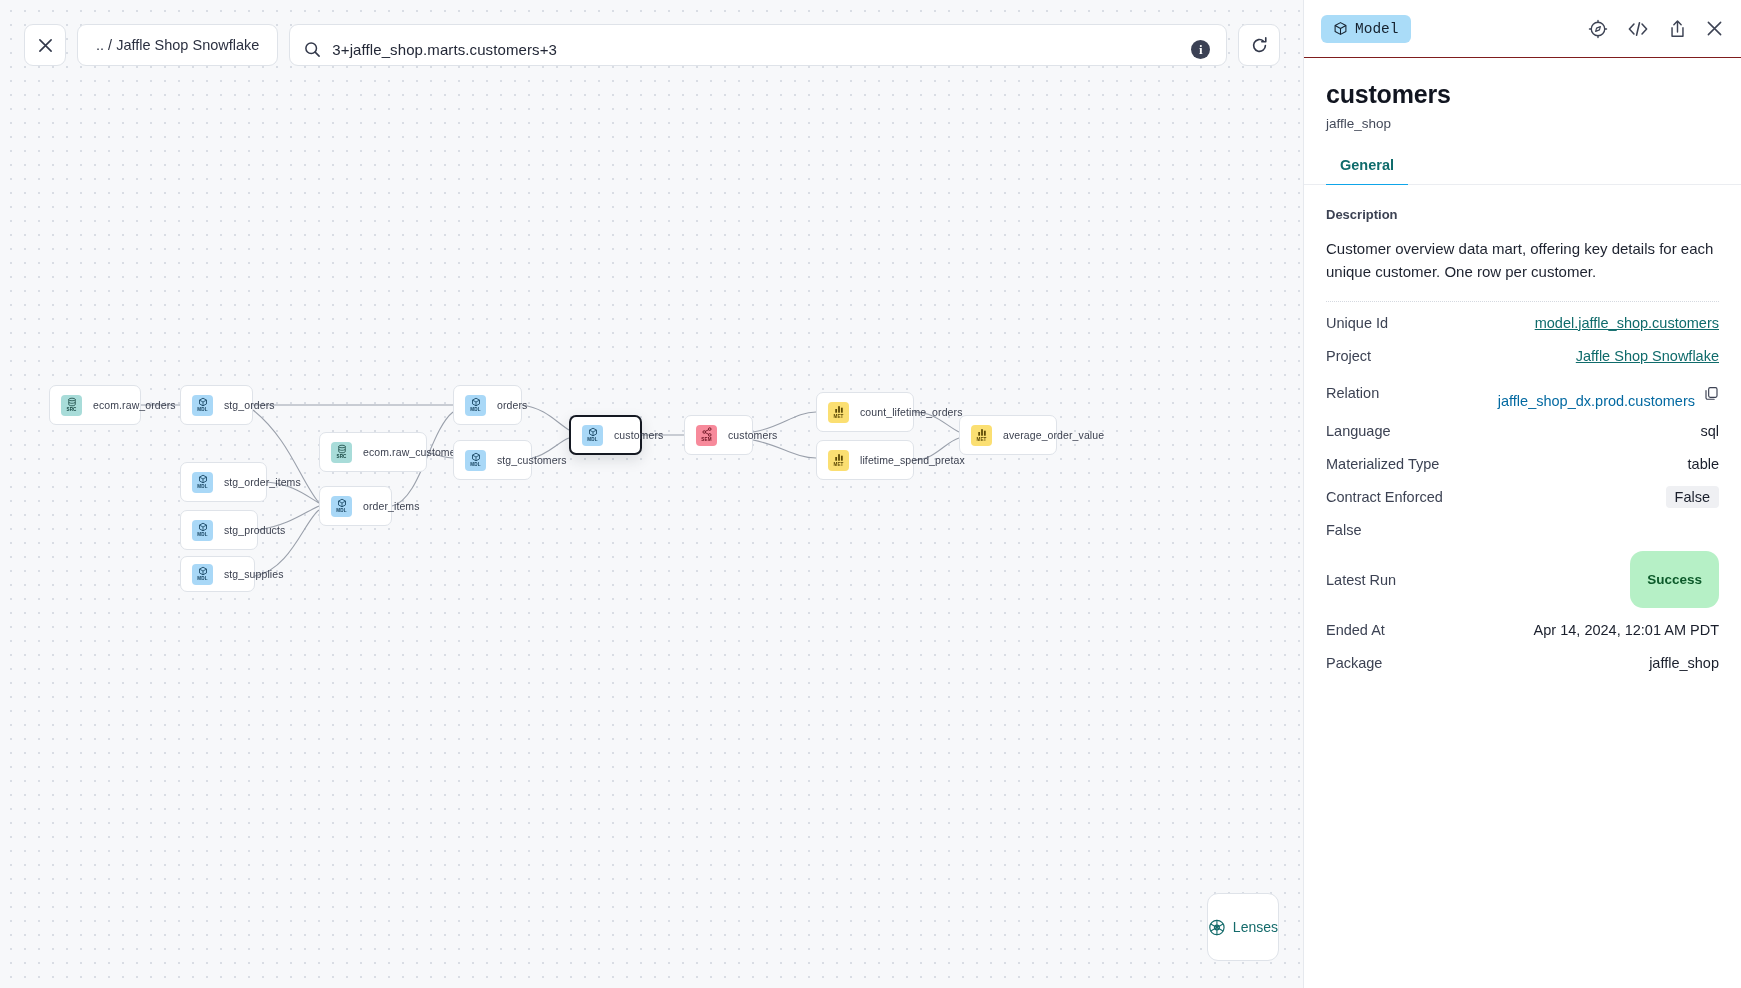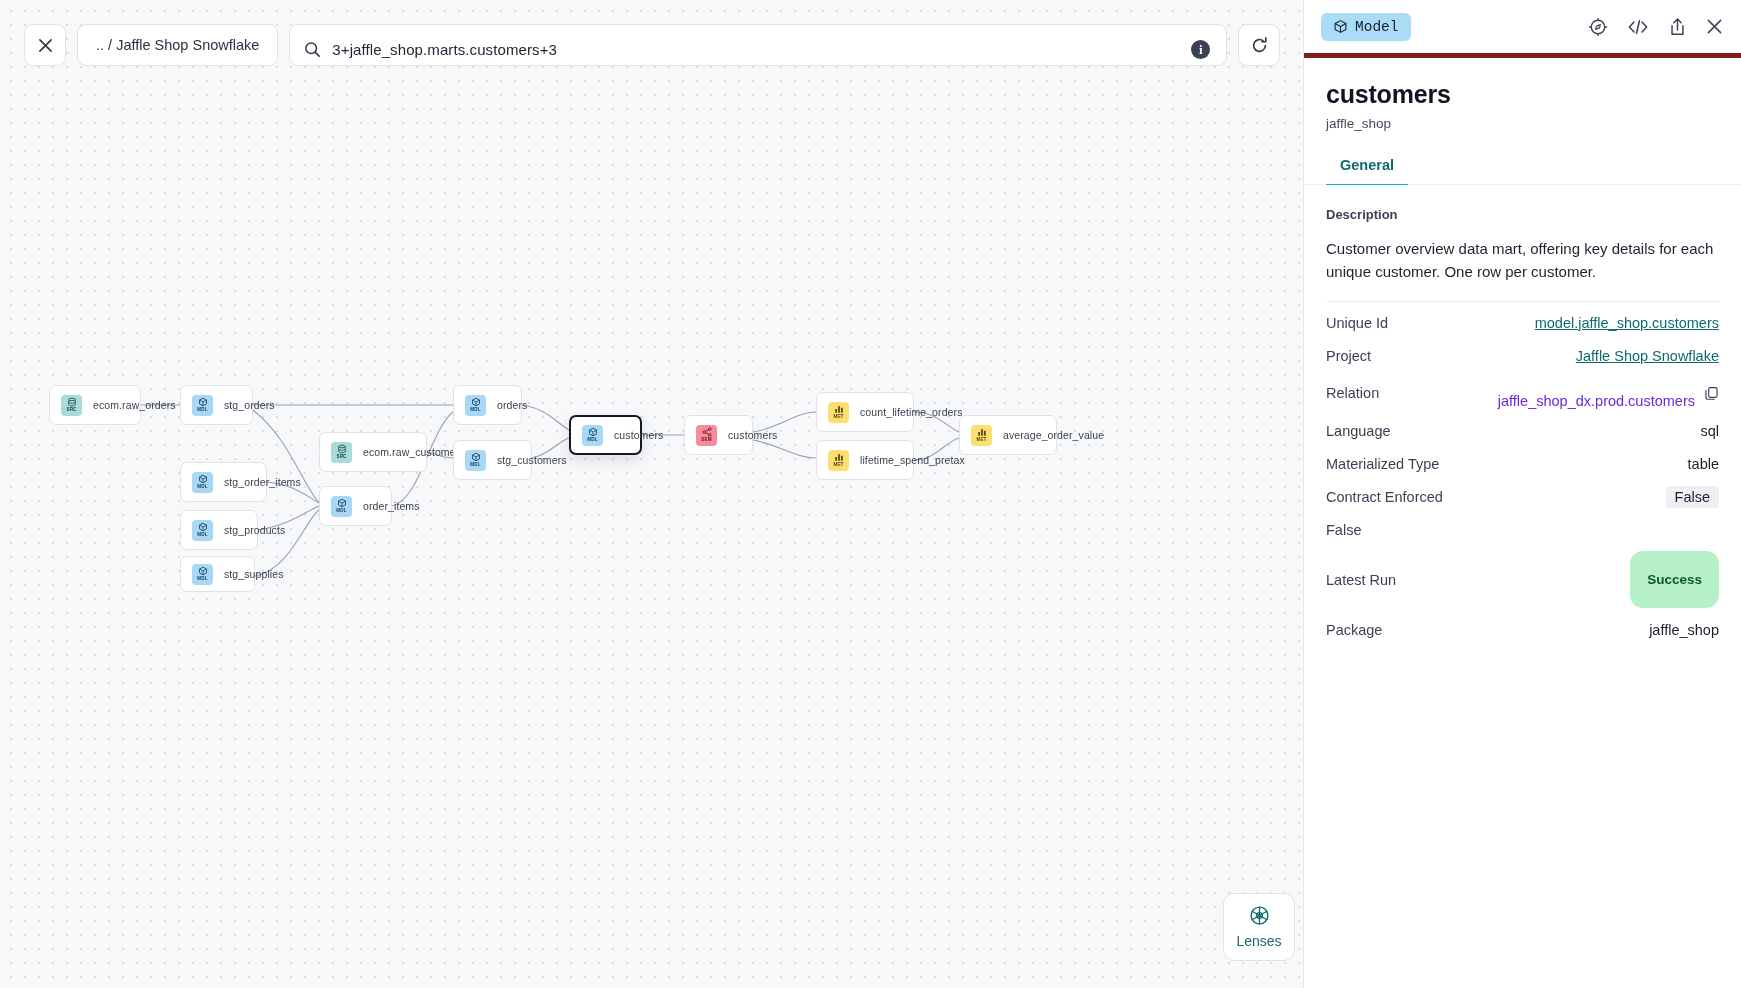--- a/index.html
+++ b/index.html
@@ -81,39 +81,39 @@
   }
   .badge .g { display: block; height: 10px; }
   .badge .bt { font-size: 4.6px; font-weight: bold; letter-spacing: .1px; margin-top: .5px; }
   .b-src { background: #a8dcd9; color: #14443f; }
   .b-mdl { background: #a9d8f7; color: #13415e; }
   .b-sem { background: #f78a9b; color: #6a1220; }
   .b-met { background: #fbdf72; color: #5d4a06; }
 
   
   .lenses {
-    position: absolute; right: 8px; bottom: 27px;
+    position: absolute; right: 24px; bottom: 27px;
     width: 72px; height: 68px;
     background: #fff; border: 1px solid #dfe3e9; border-radius: 11px;
-    display: flex; flex-direction: column; align-items: center; justify-content: center;
+    display: flex; align-items: center; justify-content: center;
     gap: 7px; cursor: pointer; z-index: 6;
   }
   .lenses .lt { font-size: 14px; color: #146b6b; }
 
   
   .panel {
     width: 438px; height: 988px; flex: none;
     background: #ffffff; border-left: 1px solid #e6e9ee;
     display: flex; flex-direction: column;
   }
   .panel-top {
     height: 58px; flex: none;
     display: flex; align-items: center; justify-content: space-between;
     padding: 0 12px 0 17px;
-    border-bottom: 5px solid #7f1d1d;
+    border-bottom: 1px solid #7f1d1d;
   }
   .type-chip {
     display: flex; align-items: center; gap: 7px;
     background: #aadcf8; border-radius: 6px;
     padding: 6px 12px; font-size: 14.5px; color: #15212e;
     font-family: "Liberation Mono", monospace; cursor: pointer;
   }
   .panel-icons { display: flex; align-items: center; gap: 19px; padding-right: 6px; color: #3d4354; }
   .panel-icons span { cursor: pointer; display: flex; }
 
@@ -421,21 +421,21 @@
             <div class="k">Unique Id</div>
             <div class="v link">model.jaffle_shop.customers</div>
           </div>
           <div class="row">
             <div class="k">Project</div>
             <div class="v link">Jaffle Shop Snowflake</div>
           </div>
           <div class="row">
             <div class="k">Relation</div>
             <div class="v withcopy">
-              <span style="color: #6d28d9; cursor: pointer; margin-top: 16px;">jaffle_shop_dx.prod.customers</span>
+              <span style="color: #0369a1; cursor: pointer; margin-top: 16px;">jaffle_shop_dx.prod.customers</span>
               <span class="copy-ic">
                 <svg width="15" height="15" viewBox="0 0 18 18">
                   <rect x="5.6" y="2" width="10" height="11.6" rx="1.8" stroke="#3c4253" stroke-width="1.4" fill="none"></rect>
                   <path d="M12.2,15.9 L4.2,15.9 A1.8,1.8 0 0 1 2.4,14.1 L2.4,5.4" stroke="#3c4253" stroke-width="1.4" fill="none" stroke-linecap="round"></path>
                 </svg>
               </span>
             </div>
           </div>
           <div class="row">
             <div class="k">Language</div>
@@ -451,19 +451,23 @@
           </div>
           <div class="row">
             <div class="k">False</div>
             <div class="v"></div>
           </div>
           <div class="row">
             <div class="k">Latest Run</div>
             <div class="chip-success">Success</div>
           </div>
           <div class="row">
+            <div class="k">Ended At</div>
+            <div class="v">Apr 14, 2024, 12:01 AM PDT</div>
+          </div>
+          <div class="row">
             <div class="k">Package</div>
             <div class="v">jaffle_shop</div>
           </div>
         </div>
     </div>
   </div>
 </div>
 
 </body></html>

